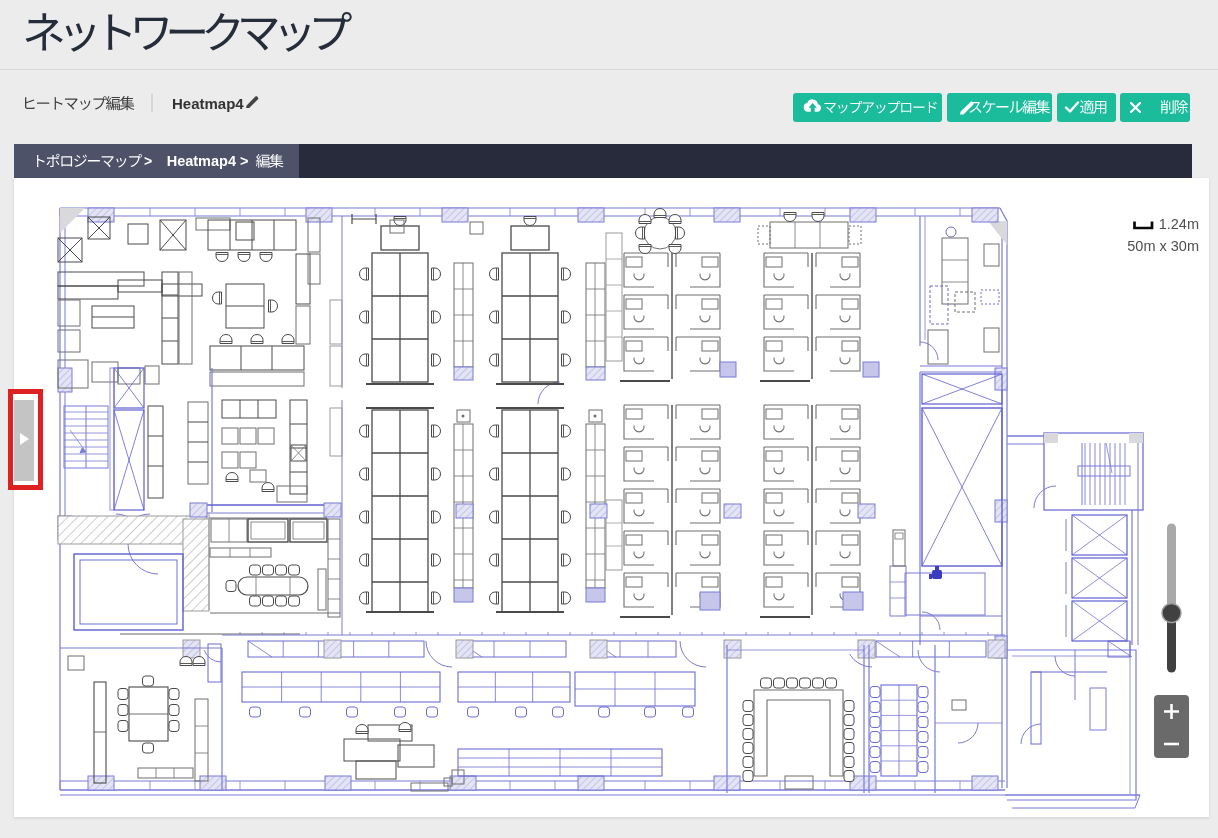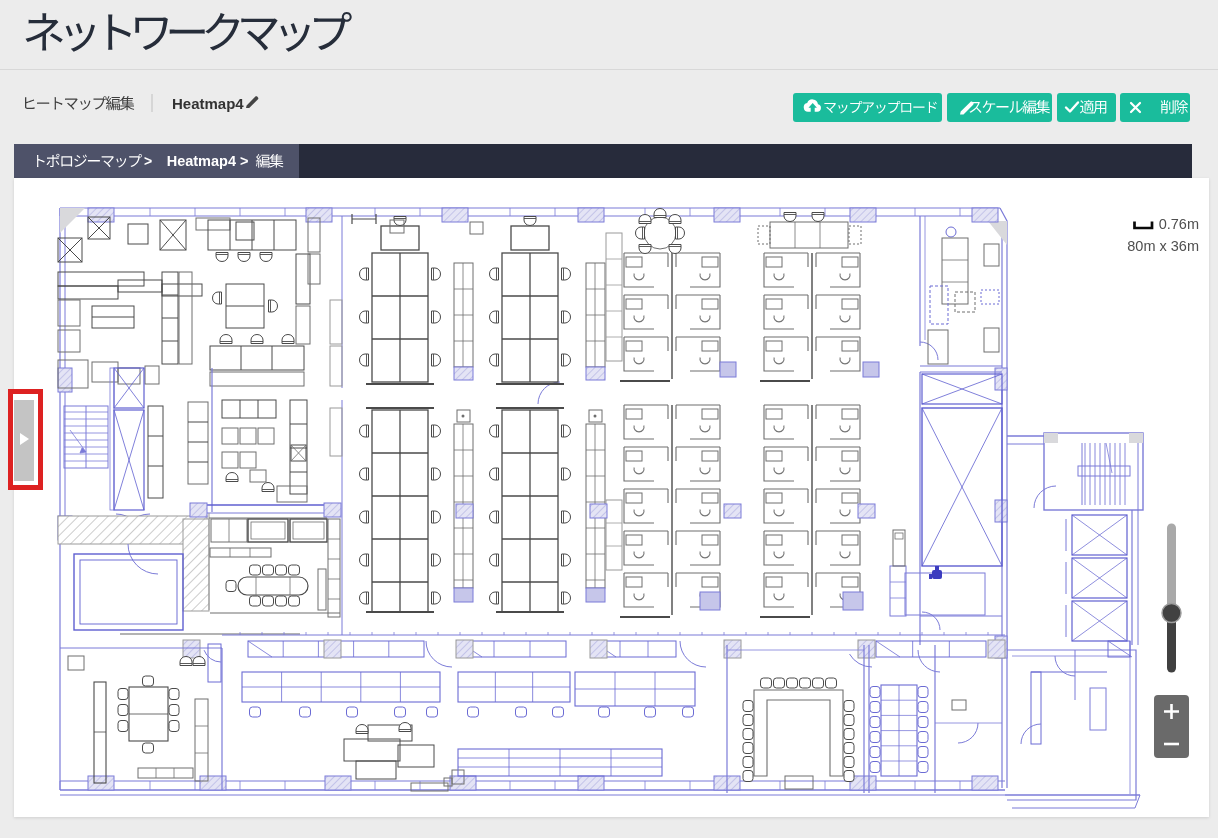--- a/index.html
+++ b/index.html
@@ -785,22 +785,22 @@
       <rect x="590" y="504" width="17" height="14" fill="url(#hz)" stroke="#7b7bd8" stroke-width="1"></rect>
       <rect x="724" y="504" width="17" height="14" fill="url(#hz)" stroke="#7b7bd8" stroke-width="1"></rect>
       <rect x="858" y="504" width="17" height="14" fill="url(#hz)" stroke="#7b7bd8" stroke-width="1"></rect>
 </svg>
 <svg width="60" height="260" style="position:absolute;left:1140px;top:330px">
 <line x1="17.5" y1="20" x2="17.5" y2="101" stroke="#a9a9a9" stroke-width="9" stroke-linecap="round"></line>
 <line x1="17.5" y1="109" x2="17.5" y2="160" stroke="#404040" stroke-width="9" stroke-linecap="round"></line>
 <circle cx="17.5" cy="105" r="9.5" fill="#414141" stroke="#9c9c9c" stroke-width="1.5"></circle>
 </svg>
 </div>
-<div class="sctext" style="right:19px;top:216px">0.76m</div>
-<div class="sctext" style="right:19px;top:238px">80m x 36m</div>
+<div class="sctext" style="right:19px;top:216px">1.24m</div>
+<div class="sctext" style="right:19px;top:238px">50m x 30m</div>
 <svg class="abs" style="left:1133px;top:219px" width="26" height="14">
     <path d="M1.5,2.5 v6.5 h17.5 v-6.5" stroke="#0a0a0a" stroke-width="2.7" fill="none"></path>
   </svg>
 <div id="pm"><svg width="35" height="63">
 <path d="M10,16.5 h15 M17.5,9 v15" stroke="#fff" stroke-width="2.6"></path>
 <path d="M10,49 h15" stroke="#fff" stroke-width="2.6"></path>
 </svg></div>
 <div id="redbox">
     <div id="graybar"></div>
     <div id="tri"></div>

